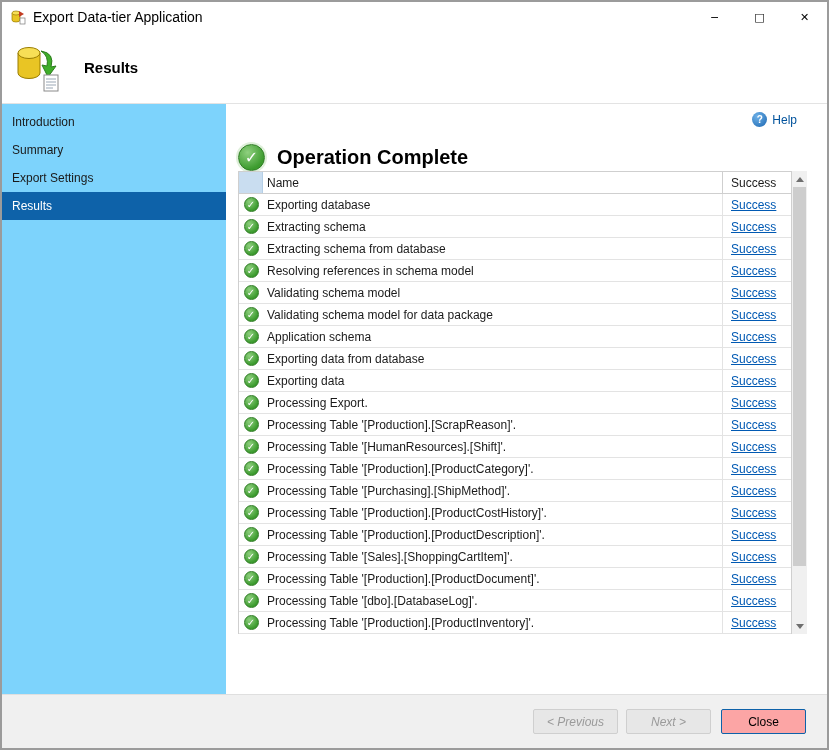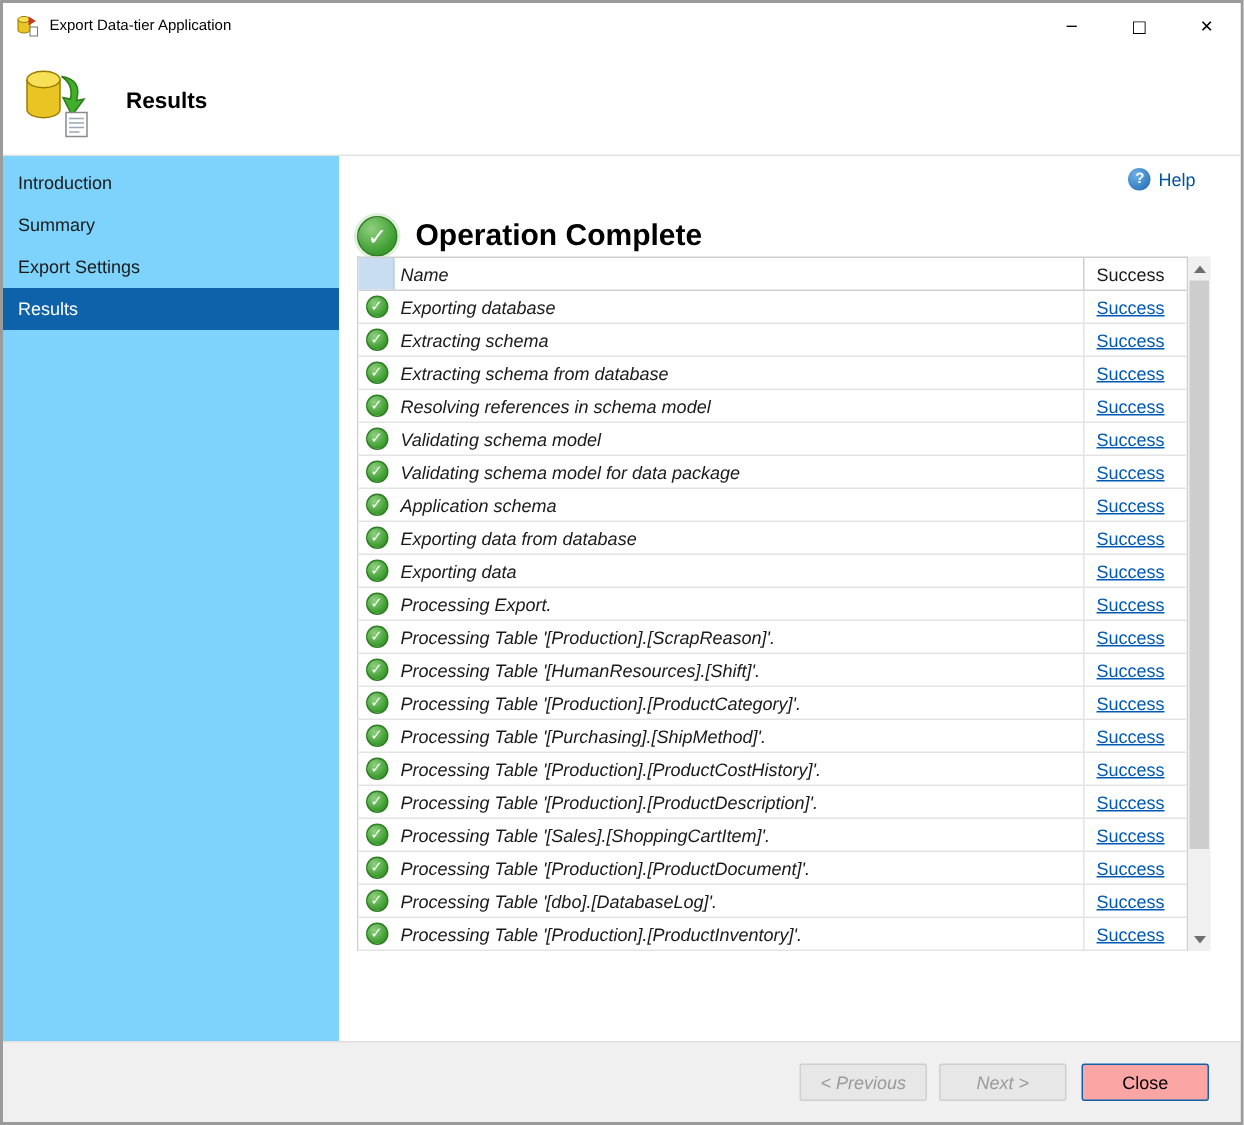--- a/index.html
+++ b/index.html
@@ -18,21 +18,21 @@
     position: relative;
   }
 
   
   .titlebar {
     height: 30px; background: #ffffff;
     display: flex; align-items: center;
     flex: 0 0 auto;
   }
   .titlebar .app-icon { width: 16px; height: 16px; margin: 0 7px 0 8px; display: inline-flex; }
-  .titlebar .title { font-size: 10px; color: #000; }
+  .titlebar .title { font-size: 14px; color: #000; }
   .titlebar .controls { margin-left: auto; display: flex; height: 100%; }
   .tb-btn {
     width: 45px; height: 100%;
     border: none; background: transparent;
     font-family: "DejaVu Sans", sans-serif;
     font-size: 11px; color: #000;
     display: flex; align-items: center; justify-content: center;
     cursor: default;
   }
 
@@ -97,21 +97,21 @@
 
   
   .grid-wrap { display: flex; width: 569px; }
   .grid { width: 554px; border: 1px solid #cfcfcf; border-bottom: none; }
   .grid-row, .grid-header { display: flex; height: 22px; }
   .grid-header { background: #ffffff; border-bottom: 1px solid #cfcfcf; }
   .grid-row { border-bottom: 1px solid #e3e3e3; background: #fff; }
   .cell { display: flex; align-items: center; overflow: hidden; white-space: nowrap; }
   .icon-cell { width: 24px; flex: 0 0 auto; justify-content: center; }
   .header-icon-cell { background: #c9ddf0; border-right: 1px solid #b5cfe6; }
-  .name-cell { flex: 1 1 auto; padding-left: 4px; border-right: 1px solid #e3e3e3; font-style: italic; }
+  .name-cell { flex: 1 1 auto; padding-left: 4px; border-right: 1px solid #e3e3e3; }
   .grid-header .name-cell { border-right: 1px solid #cfcfcf; }
   .result-cell { width: 68px; flex: 0 0 auto; padding-left: 8px; }
   a.link { color: #0059b3; text-decoration: underline; cursor: pointer; }
 
   
   .scrollbar {
     width: 15px; background: #f0f0f0; flex: 0 0 auto;
     display: flex; flex-direction: column; height: 463px;
   }
   .sb-btn { height: 16px; display: flex; align-items: center; justify-content: center; flex: 0 0 auto; }

